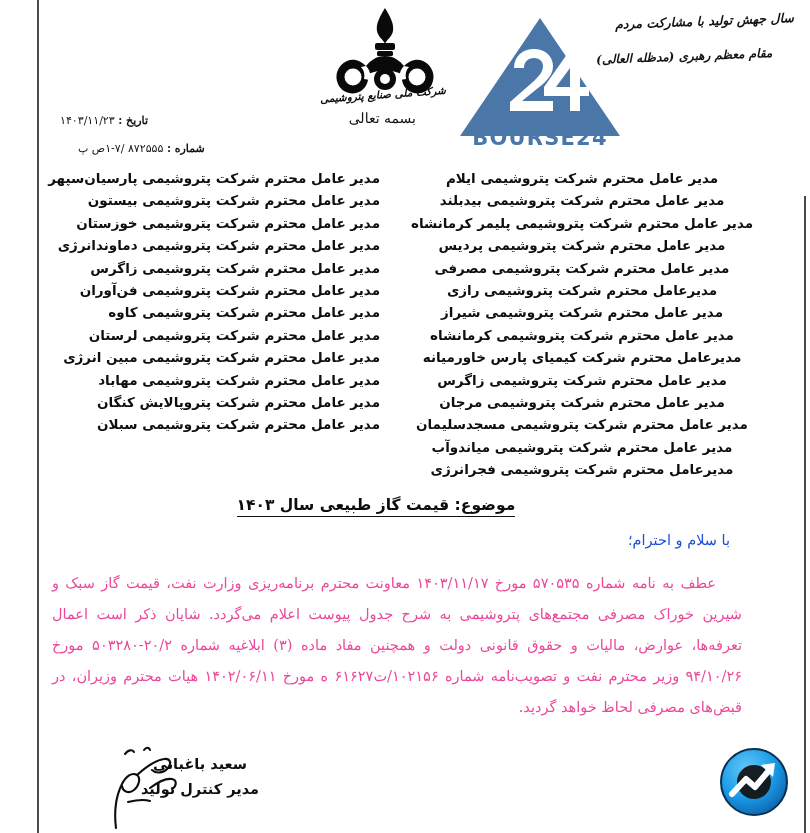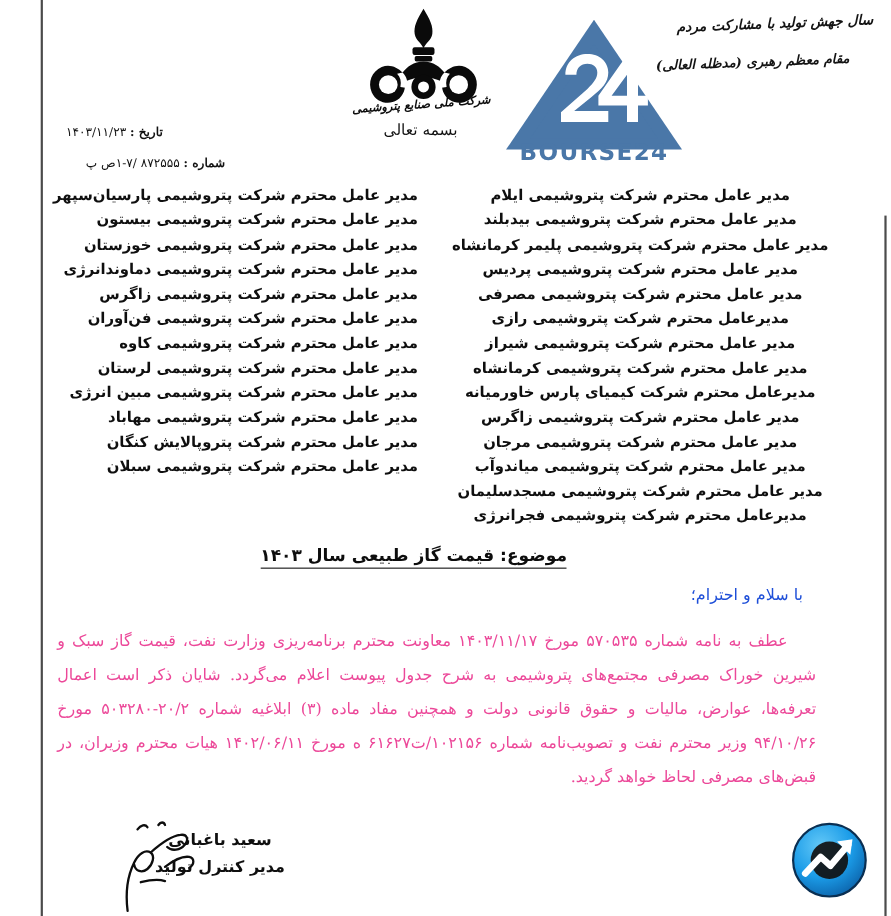--- a/index.html
+++ b/index.html
@@ -282,22 +282,22 @@
       <div class="recipient">مدیر عامل محترم شرکت پتروشیمی بیدبلند</div>
       <div class="recipient">مدیر عامل محترم شرکت پتروشیمی پلیمر کرمانشاه</div>
       <div class="recipient">مدیر عامل محترم شرکت پتروشیمی پردیس</div>
       <div class="recipient">مدیر عامل محترم شرکت پتروشیمی مصرفی</div>
       <div class="recipient">مدیرعامل محترم شرکت پتروشیمی رازی</div>
       <div class="recipient">مدیر عامل محترم شرکت پتروشیمی شیراز</div>
       <div class="recipient">مدیر عامل محترم شرکت پتروشیمی کرمانشاه</div>
       <div class="recipient">مدیرعامل محترم شرکت کیمیای پارس خاورمیانه</div>
       <div class="recipient">مدیر عامل محترم شرکت پتروشیمی زاگرس</div>
       <div class="recipient">مدیر عامل محترم شرکت پتروشیمی مرجان</div>
+      <div class="recipient">مدیر عامل محترم شرکت پتروشیمی مسجدسلیمان</div>
       <div class="recipient">مدیر عامل محترم شرکت پتروشیمی میاندوآب</div>
-      <div class="recipient">مدیر عامل محترم شرکت پتروشیمی مسجدسلیمان</div>
       <div class="recipient">مدیرعامل محترم شرکت پتروشیمی فجرانرژی</div>
     </div>
     <div class="rcol rcol-left">
       <div class="recipient">مدیر عامل محترم شرکت پتروشیمی پارسیان‌سپهر</div>
       <div class="recipient">مدیر عامل محترم شرکت پتروشیمی بیستون</div>
       <div class="recipient">مدیر عامل محترم شرکت پتروشیمی خوزستان</div>
       <div class="recipient">مدیر عامل محترم شرکت پتروشیمی دماوندانرژی</div>
       <div class="recipient">مدیر عامل محترم شرکت پتروشیمی زاگرس</div>
       <div class="recipient">مدیر عامل محترم شرکت پتروشیمی فن‌آوران</div>
       <div class="recipient">مدیر عامل محترم شرکت پتروشیمی کاوه</div>

